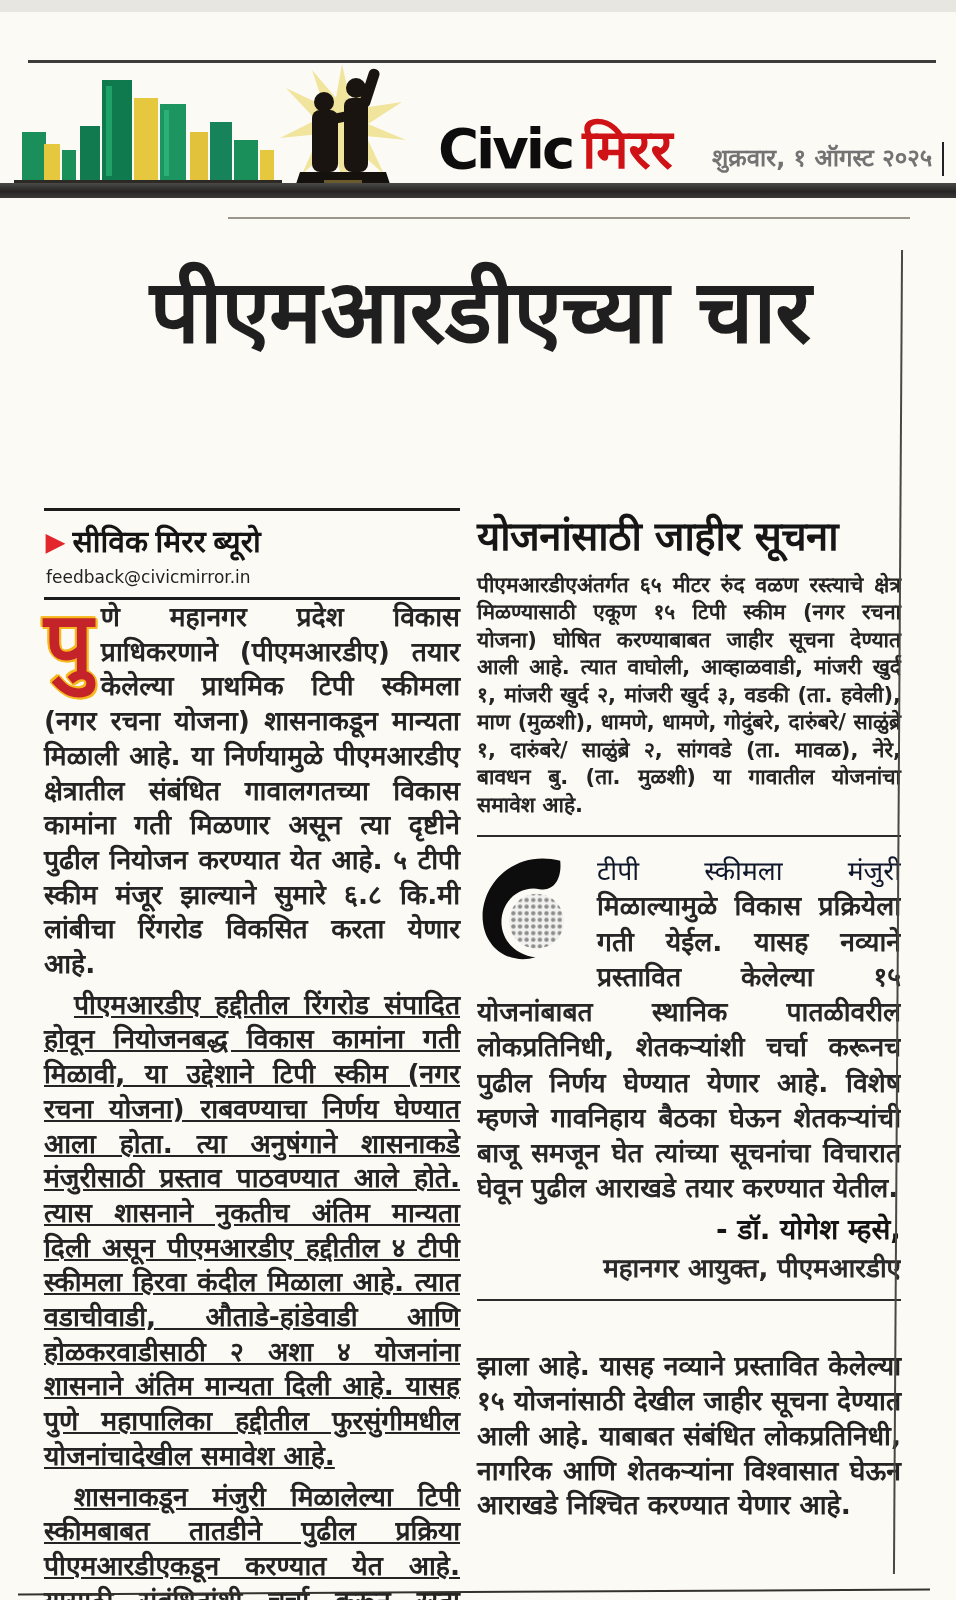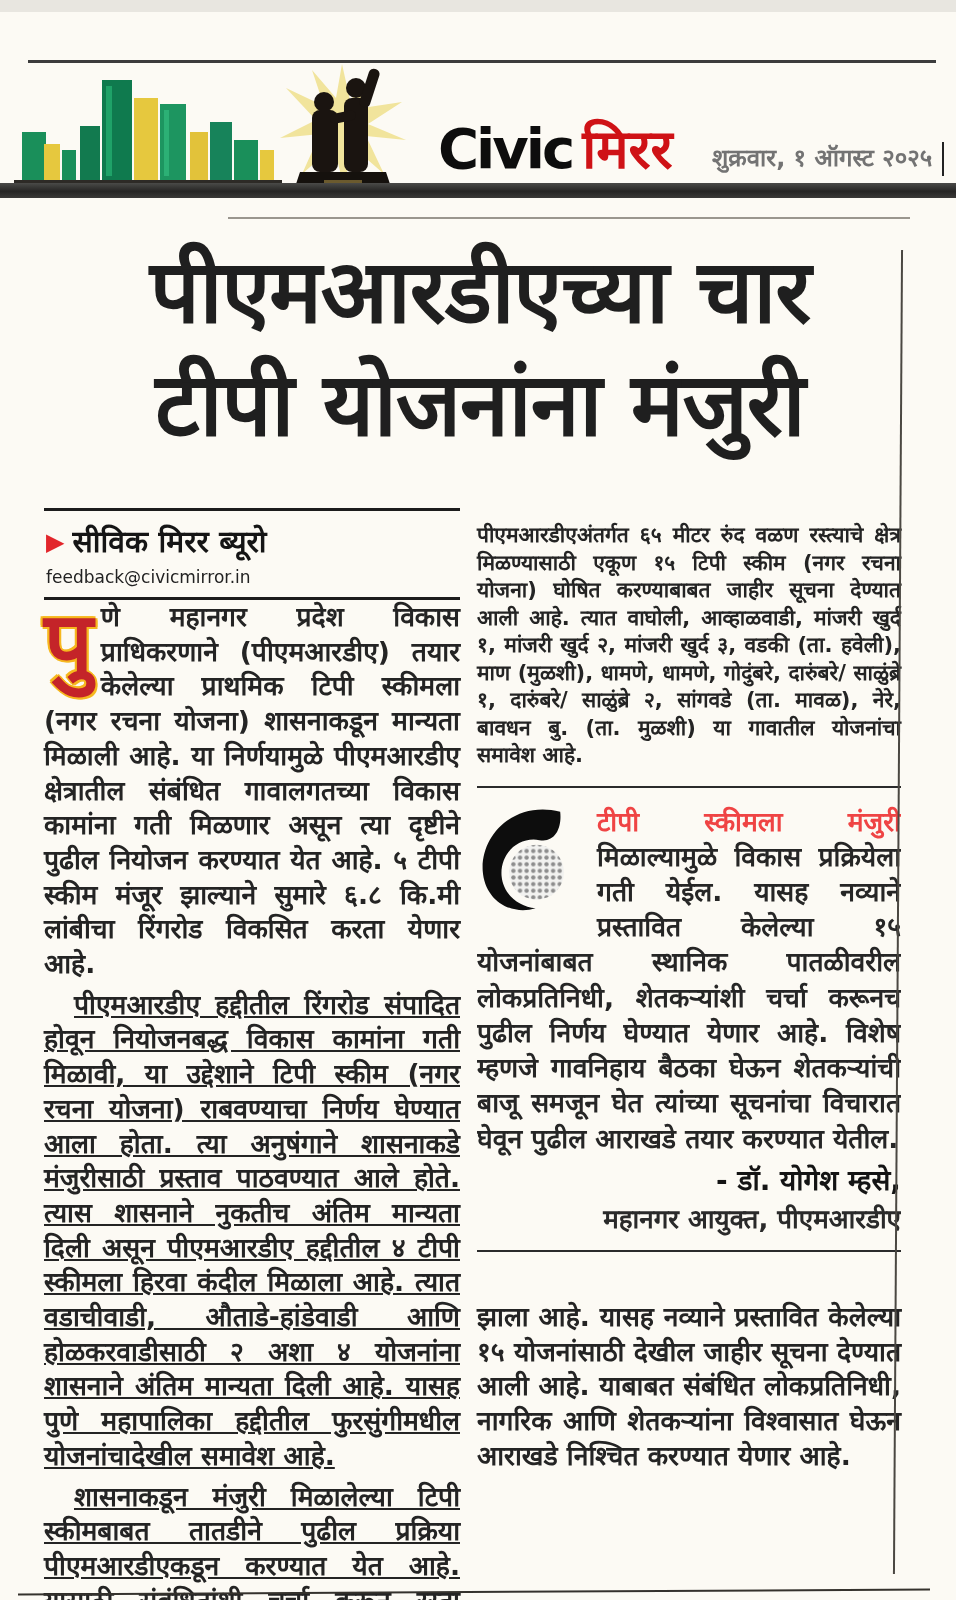--- a/index.html
+++ b/index.html
@@ -15,47 +15,47 @@
   .logo{position:absolute;top:98px;left:438px;white-space:nowrap;}
   .logo-civic{font-size:56px;font-weight:900;letter-spacing:-3px;color:#0d0d0d;}
   .logo-mirror{font-size:54px;font-weight:800;color:#cf1216;margin-left:10px;}
   .dateline{position:absolute;top:122px;left:712px;white-space:nowrap;font-weight:700;font-size:24px;color:#737373;}
   .date-sep{display:inline-block;width:0;border-left:2px solid #222;height:34px;vertical-align:middle;margin:0 12px 0 10px;}
   .page-num{font-size:30px;font-weight:800;}
   .dark-band{position:absolute;top:171px;left:0;width:956px;height:15px;
     background:linear-gradient(#4a4a48,#262524 55%,#3a3937);}
   .sub-rule{position:absolute;top:205px;left:228px;width:682px;height:2px;background:#9a968e;}
   
-  .headline{position:absolute;top:224px;left:38px;width:884px;text-align:center;
+  .headline{position:absolute;top:244px;left:38px;width:884px;text-align:center;
     font-weight:800;font-size:88px;line-height:1.28;color:#1f1f1f;letter-spacing:-1px;}
   .headline span{display:block;}
   
   .col-left{position:absolute;top:496px;left:44px;width:416px;}
   .col-right{position:absolute;top:500px;left:477px;width:424px;}
   .byline-box{border-top:3px solid #1c1c1c;border-bottom:3px solid #1c1c1c;padding:9px 2px 10px 2px;}
-  .bureau{font-size:30px;font-weight:800;color:#151515;}
+  .bureau{font-size:30px;font-weight:800;color:#151515;font-family:Liberation Serif, serif;}
   .arrow-icon{color:#e2262b;font-size:24px;margin-right:8px;vertical-align:2px;}
   .email{font-size:17px;font-weight:400;color:#222;margin-top:6px;}
   .body-text{font-size:26.5px;line-height:1.31;font-weight:600;text-align:justify;color:#242424;}
   .col-left .body-text{margin:0 0 6px 0;}
   .para1{margin-top:14px;}
   .indent{text-indent:30px;margin-top:2px;text-decoration:underline;}
   .dropcap{
     float:left;font-size:86px;line-height:0.82;font-weight:800;color:#c42429;
     padding:8px 8px 2px 0;
     text-shadow:2px 0 #f6b81f,-2px 0 #f6b81f,0 2px #f6b81f,0 -2px #f6b81f,2px 2px #f6b81f,-2px -2px #f6b81f;
   }
   
   .subhead{font-size:40px;font-weight:800;line-height:1.24;color:#161616;letter-spacing:-0.5px;}
   .col-right .para-r{margin-top:10px;font-size:21px;}
   .quote-sep{border:none;border-top:2px solid #2b2b2b;margin:16px 0 0 0;}
   .quote-block{padding-top:16px;overflow:hidden;}
   .quote-mark{float:left;width:104px;height:104px;margin:4px 16px 2px 0;}
   .quote-text{font-size:26.5px;line-height:1.33;font-weight:600;text-align:justify;color:#262626;}
-  .quote-lead{font-weight:700;color:#ef4444;}
+  .quote-lead{font-weight:400;color:#0f172a;}
   .attr-name{text-align:right;font-size:28px;font-weight:800;color:#141414;margin-top:4px;}
   .attr-title{text-align:right;font-size:26px;font-weight:600;color:#2a2a2a;margin-top:2px;}
   .quote-sep2{border:none;border-top:2px solid #2b2b2b;margin:14px 0 0 0;}
   .para-final{margin-top:48px;font-size:26.5px;}
   
   .bottom-rule{position:absolute;top:1579px;left:18px;width:912px;height:2px;background:#35322d;transform:rotate(-0.3deg);}
   .right-vrule{position:absolute;top:238px;left:897px;width:2px;height:1324px;background:#4b4842;transform:rotate(0.35deg);}
 </style>
 </head>
 <body>
@@ -105,40 +105,40 @@
     <div class="dateline">
       <span>शुक्रवार, १ ऑगस्ट २०२५</span><span class="date-sep"></span><span class="page-num">६</span>
     </div>
 
     <div class="dark-band"></div>
     <div class="sub-rule"></div>
   </div>
 
   <h1 class="headline" style="margin:0;">
     <span>पीएमआरडीएच्या चार</span>
-    <span>टीपी योजनांना मंजुरी</span>
   </h1>
 
   <div class="col-left">
     <div class="byline-box">
       <div class="bureau">
         <span class="arrow-icon">▶</span><span>सीविक मिरर ब्यूरो</span>
       </div>
       <div class="email">feedback@civicmirror.in</div>
     </div>
 
     <p class="body-text para1">
       <span class="dropcap">पु</span><span>णे महानगर प्रदेश विकास प्राधिकरणाने (पीएमआरडीए) तयार केलेल्या प्राथमिक टिपी स्कीमला (नगर रचना योजना) शासनाकडून मान्यता मिळाली आहे. या निर्णयामुळे पीएमआरडीए क्षेत्रातील संबंधित गावालगतच्या विकास कामांना गती मिळणार असून त्या दृष्टीने पुढील नियोजन करण्यात येत आहे. ५ टीपी स्कीम मंजूर झाल्याने सुमारे ६.८ कि.मी लांबीचा रिंगरोड विकसित करता येणार आहे.</span>
     </p>
     <p class="body-text indent">पीएमआरडीए हद्दीतील रिंगरोड संपादित होवून नियोजनबद्ध विकास कामांना गती मिळावी, या उद्देशाने टिपी स्कीम (नगर रचना योजना) राबवण्याचा निर्णय घेण्यात आला होता. त्या अनुषंगाने शासनाकडे मंजुरीसाठी प्रस्ताव पाठवण्यात आले होते. त्यास शासनाने नुकतीच अंतिम मान्यता दिली असून पीएमआरडीए हद्दीतील ४ टीपी स्कीमला हिरवा कंदील मिळाला आहे. त्यात वडाचीवाडी, औताडे-हांडेवाडी आणि होळकरवाडीसाठी २ अशा ४ योजनांना शासनाने अंतिम मान्यता दिली आहे. यासह पुणे महापालिका हद्दीतील फुरसुंगीमधील योजनांचादेखील समावेश आहे.</p>
     <p class="body-text indent">शासनाकडून मंजुरी मिळालेल्या टिपी स्कीमबाबत तातडीने पुढील प्रक्रिया पीएमआरडीएकडून करण्यात येत आहे. यासाठी संबंधितांशी चर्चा करून रस्ता ताब्यात घेण्याच्या अनुषंगाने मार्ग मोकळा</p>
   </div>
 
   <div class="col-right">
     <div class="subhead">
+      <span style="display:block">योजनांसाठी जाहीर सूचना</span>
     </div>
 
     <p class="body-text para-r" style="margin:10px 0 0 0;">पीएमआरडीएअंतर्गत ६५ मीटर रुंद वळण रस्त्याचे क्षेत्र मिळण्यासाठी एकूण १५ टिपी स्कीम (नगर रचना योजना) घोषित करण्याबाबत जाहीर सूचना देण्यात आली आहे. त्यात वाघोली, आव्हाळवाडी, मांजरी खुर्द १, मांजरी खुर्द २, मांजरी खुर्द ३, वडकी (ता. हवेली), माण (मुळशी), धामणे, धामणे, गोदुंबरे, दारुंबरे/ साळुंब्रे १, दारुंबरे/ साळुंब्रे २, सांगवडे (ता. मावळ), नेरे, बावधन बु. (ता. मुळशी) या गावातील योजनांचा समावेश आहे.</p>
 
     <hr class="quote-sep">
 
     <div class="quote-block">
       <span class="quote-mark">
         <svg width="104" height="104" viewBox="0 0 110 110">
           <defs>

